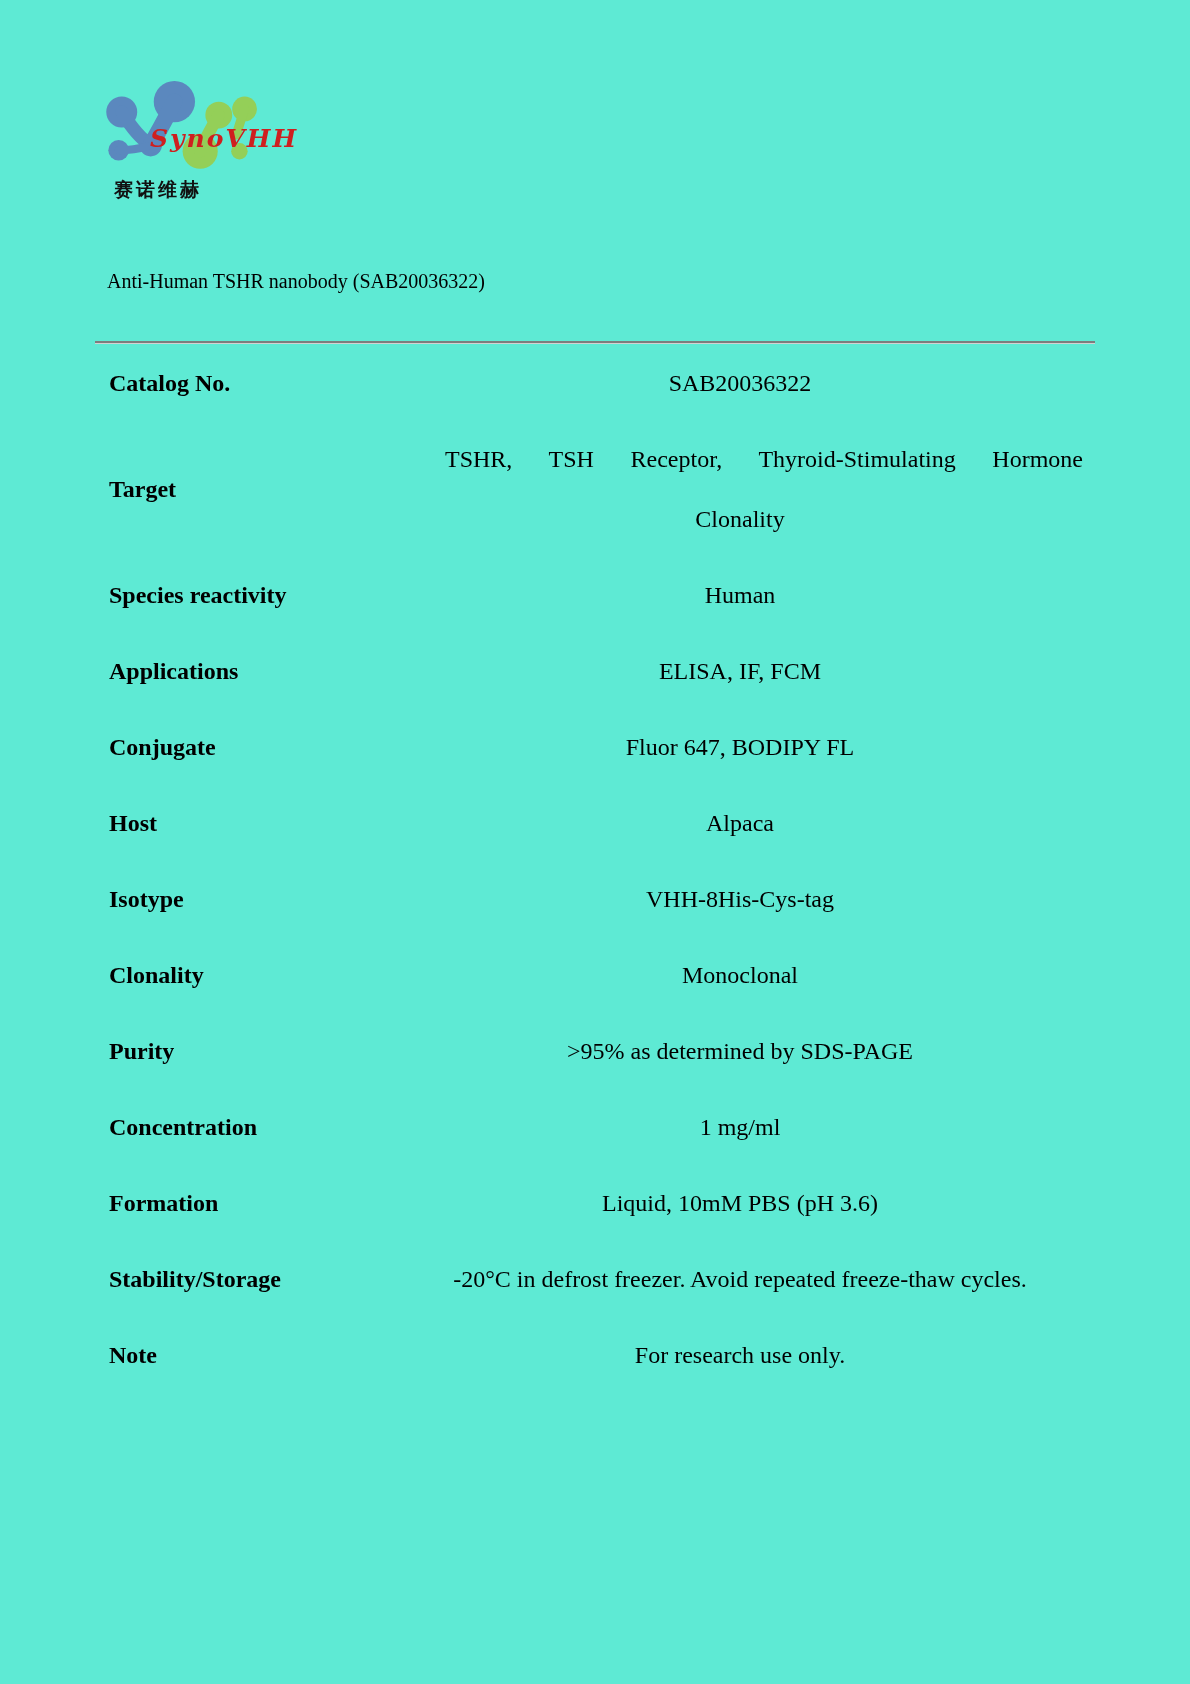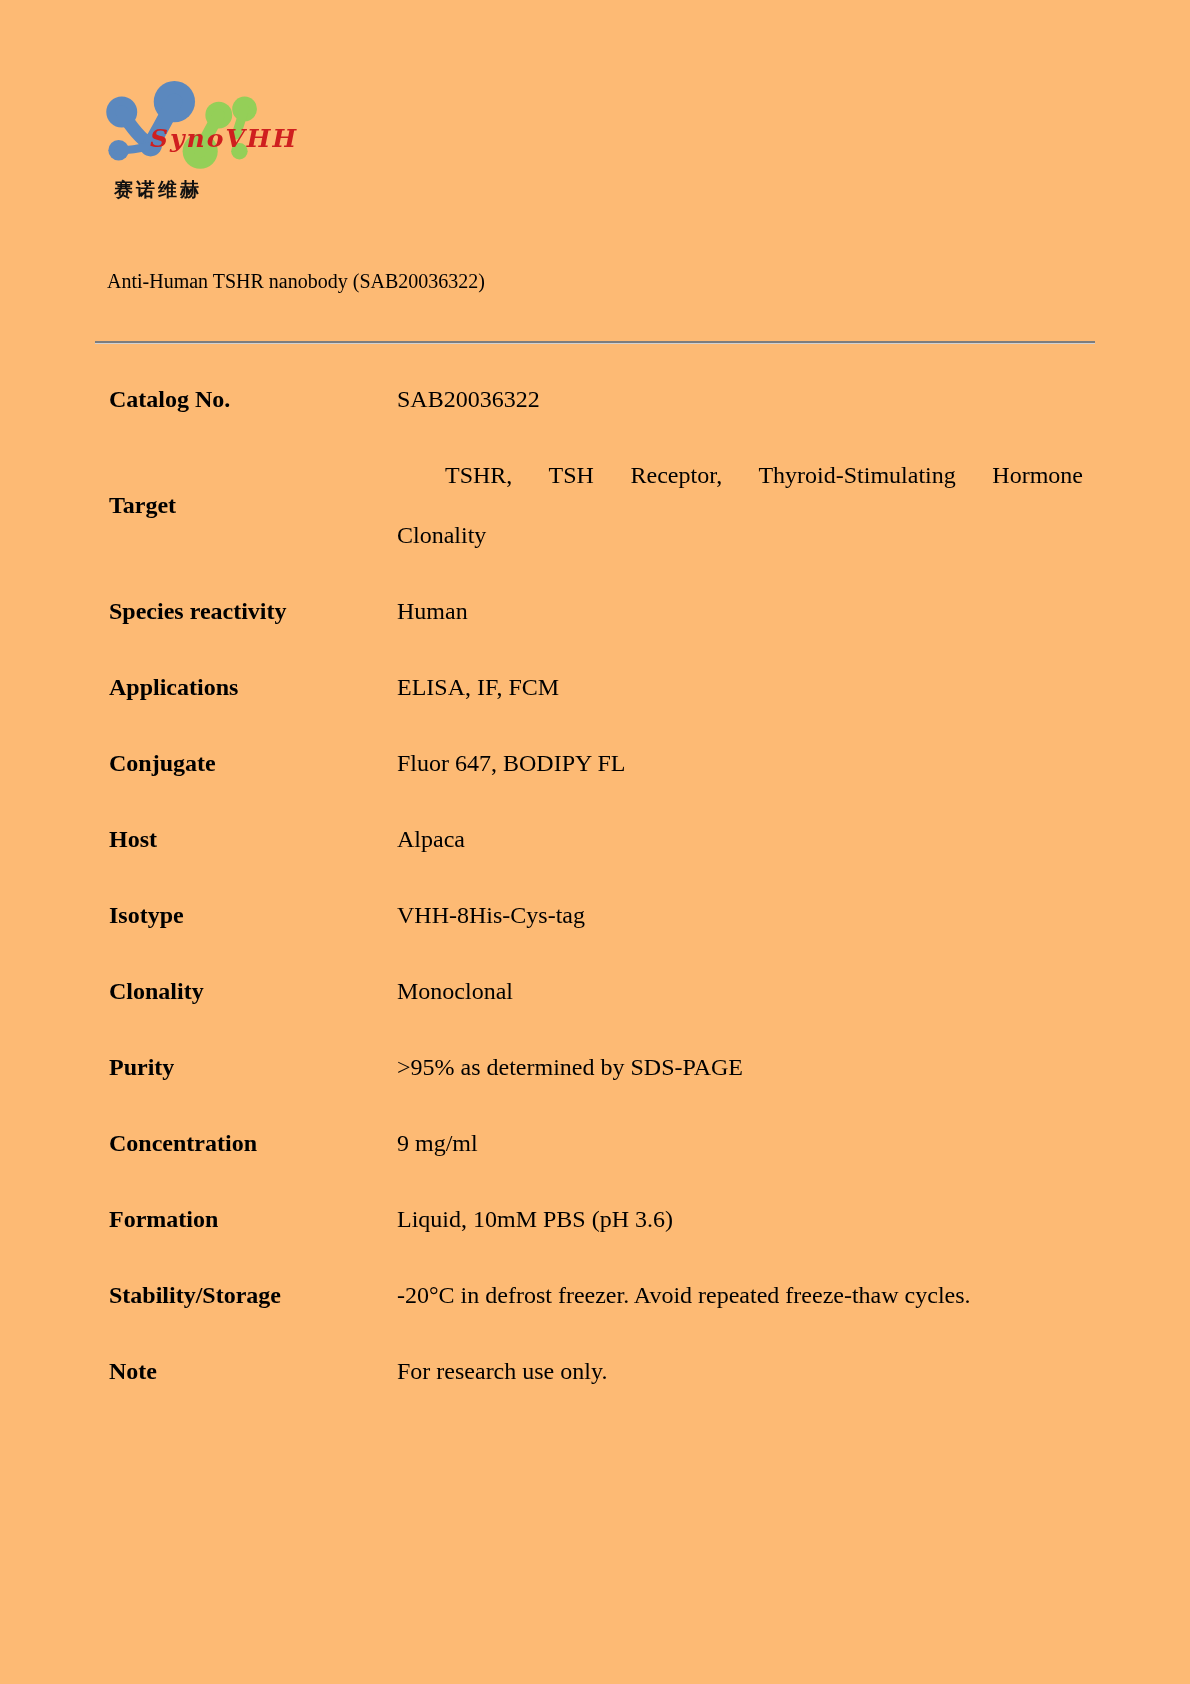--- a/index.html
+++ b/index.html
@@ -1,19 +1,19 @@
 <!DOCTYPE html>
 <html><head>
 <meta charset="utf-8">
 <style>
   html,body{margin:0;padding:0;background:#e8e8e8;}
   .page{
     position:relative;
     width:1190px;height:1684px;
-    background:#fdba74;
+    background:#5eead4;
     font-family:"Liberation Serif",serif;
     color:#000;
     overflow:hidden;
     margin:0 auto;
   }
   
   .logo{position:absolute;left:98px;top:80px;width:200px;height:140px;}
   .logo svg{display:block;}
   .logo-wordmark{
     position:absolute;left:52px;top:44px;
@@ -35,33 +35,33 @@
     font-size:20px;font-weight:400;line-height:36px;
     white-space:nowrap;
   }
   .title-rule{
     position:absolute;left:95px;top:341px;
     width:1000px;height:3px;
     background:linear-gradient(to bottom,#7d7d7d 0,#7d7d7d 2px,#d2d2d2 2px,#d2d2d2 3px);
   }
   
   .spec-table{
-    position:absolute;left:95px;top:361px;width:1000px;
+    position:absolute;left:95px;top:345px;width:1000px;
   }
   .row{display:flex;align-items:center;padding:8px 0;}
   .cell-label{
     width:290px;box-sizing:border-box;padding-left:14px;
     font-weight:700;font-size:24px;line-height:60px;
     flex:none;
   }
   .cell-value{
     flex:1;box-sizing:border-box;padding-left:12px;padding-right:12px;
     font-size:24px;line-height:60px;
   }
-  .value-line{text-align:left;}
+  .value-line{text-align:center;}
   .value-line.stretched{text-align:justify;text-align-last:justify;margin-left:48px;}
 </style>
 </head>
 <body>
 
 <div class="page">
 
   <div class="logo">
     <svg width="160" height="95" viewBox="0 0 155 92" aria-hidden="true">
 
@@ -153,21 +153,21 @@
     <div class="row">
       <div class="cell-label">Purity</div>
       <div class="cell-value">
         <div class="value-line">&gt;95% as determined by SDS-PAGE</div>
       </div>
     </div>
 
     <div class="row">
       <div class="cell-label">Concentration</div>
       <div class="cell-value">
-        <div class="value-line">9 mg/ml</div>
+        <div class="value-line">1 mg/ml</div>
       </div>
     </div>
 
     <div class="row">
       <div class="cell-label">Formation</div>
       <div class="cell-value">
         <div class="value-line">Liquid, 10mM PBS (pH 3.6)</div>
       </div>
     </div>
 

